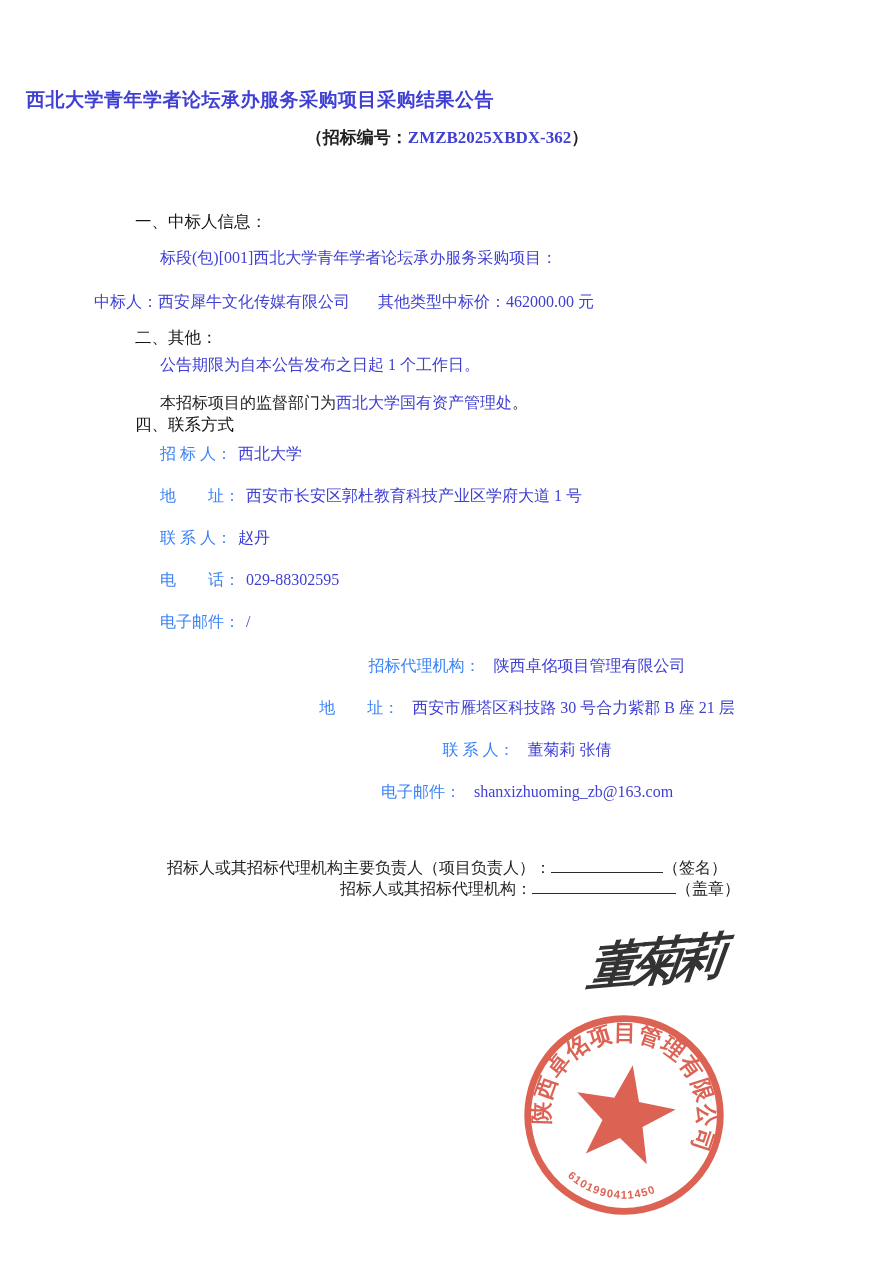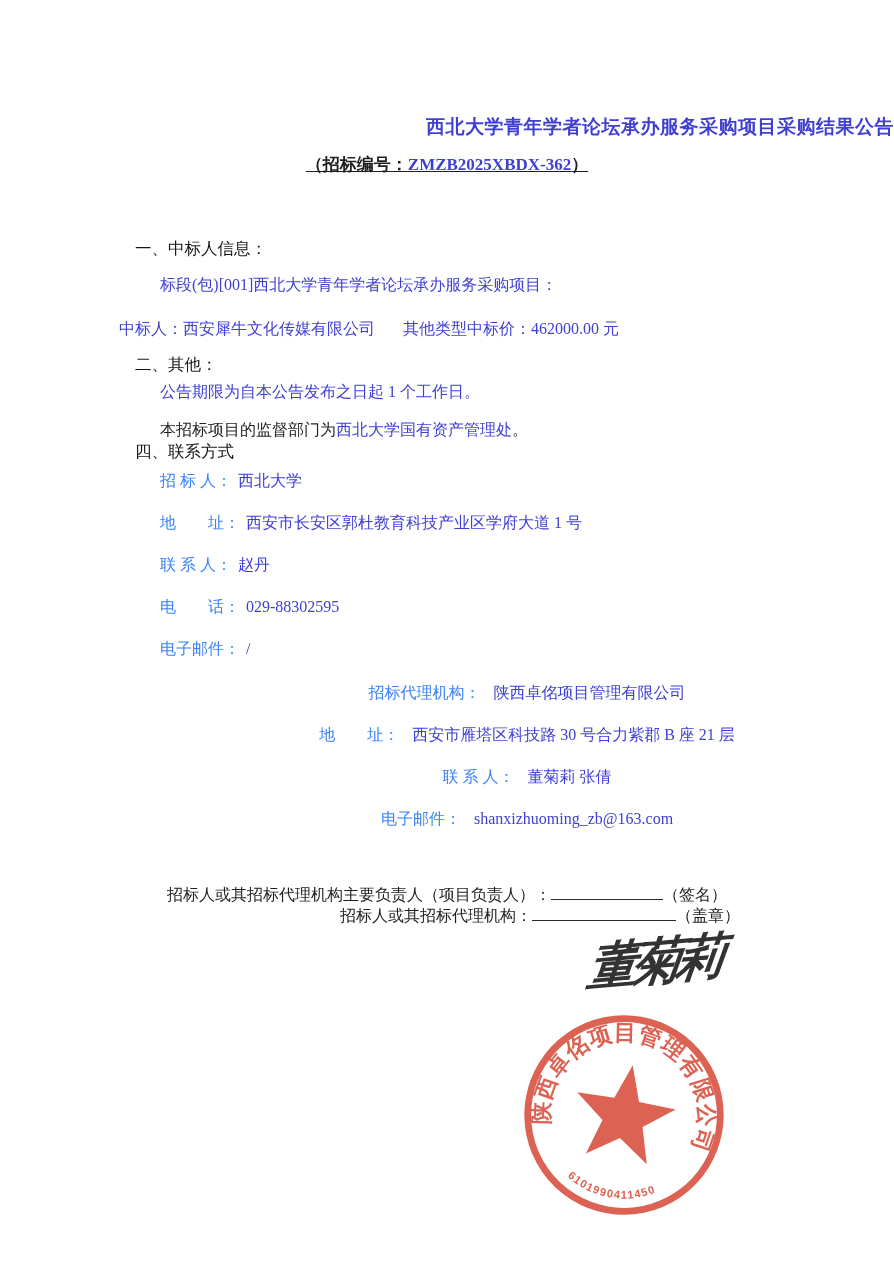--- a/index.html
+++ b/index.html
@@ -7,47 +7,47 @@
     position:relative;
     width:894px;height:1275px;
     background:#ffffff;
     overflow:hidden;
     font-family:"Liberation Serif","DejaVu Serif",serif;
     color:#1f1f1f;
     font-size:16px;
   }
   .blue{color:#3f3fd3;}
   .title{
-    padding-top:114px;
-    text-align:right;
+    padding-top:87px;
+    text-align:left;
     font-size:19px;
     font-weight:bold;
     letter-spacing:.5px;
     color:#3f3fd3;
+    margin-left:26px;
   }
   .subtitle{
     margin-top:13px;
     text-align:center;
     font-size:17px;
     font-weight:bold;
     color:#1f1f1f;
-    text-decoration:underline;
   }
   .h{
     margin:0 0 0 135px;
     font-weight:normal;
     font-size:16.5px;
     color:#151515;
     font-family:"Liberation Sans","DejaVu Sans",sans-serif;
     white-space:pre-wrap;
   }
   .line{margin-left:160px;white-space:pre-wrap;line-height:22px;}
   .h-s1{margin-top:62px;}
   .lot{margin-top:14px;}
-  .winner{margin-top:22px;margin-left:119px;}
+  .winner{margin-top:22px;margin-left:94px;}
   .price-group{margin-left:28px;}
   .h-s2{margin-top:14px;}
   .s2-body{margin-top:5px;}
   .h-s3{margin-top:15px;}
   .s3-body{margin-top:16px;}
   .h-s4{margin-top:0;}
   .rows{margin-top:8px;}
   .row{margin-left:160px;height:22px;margin-bottom:20px;white-space:pre-wrap;}
   .row .lab{color:#3b82f6;}
   .row .val{margin-left:6px;}

